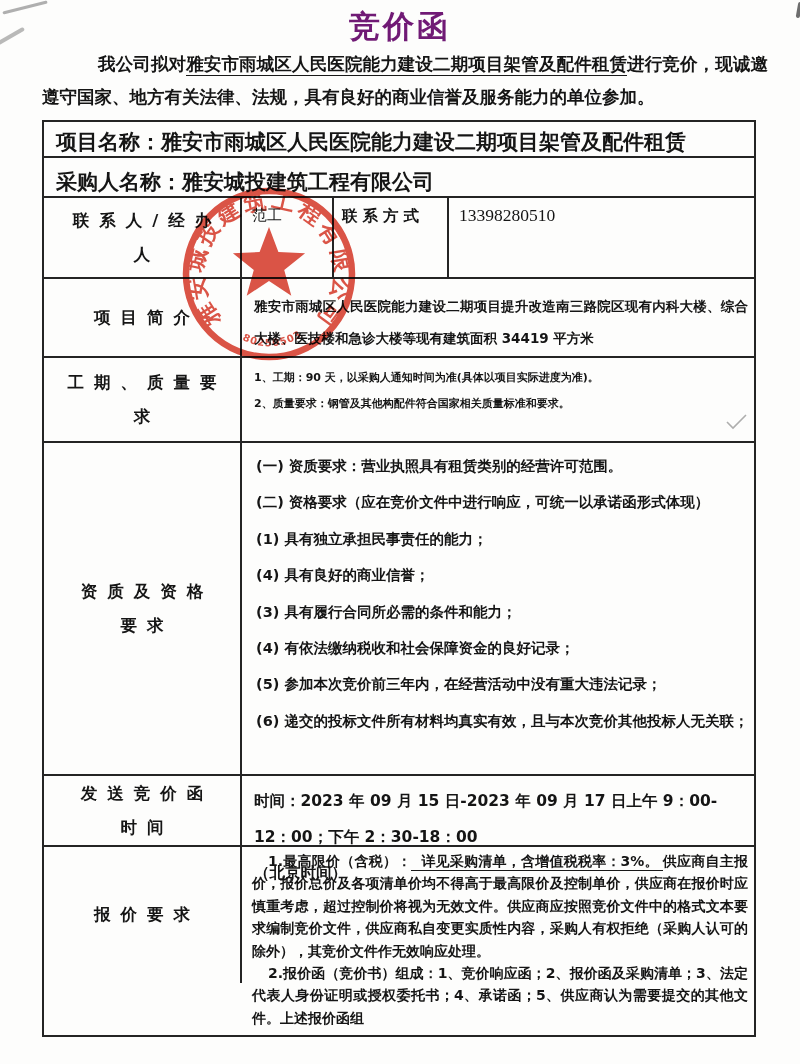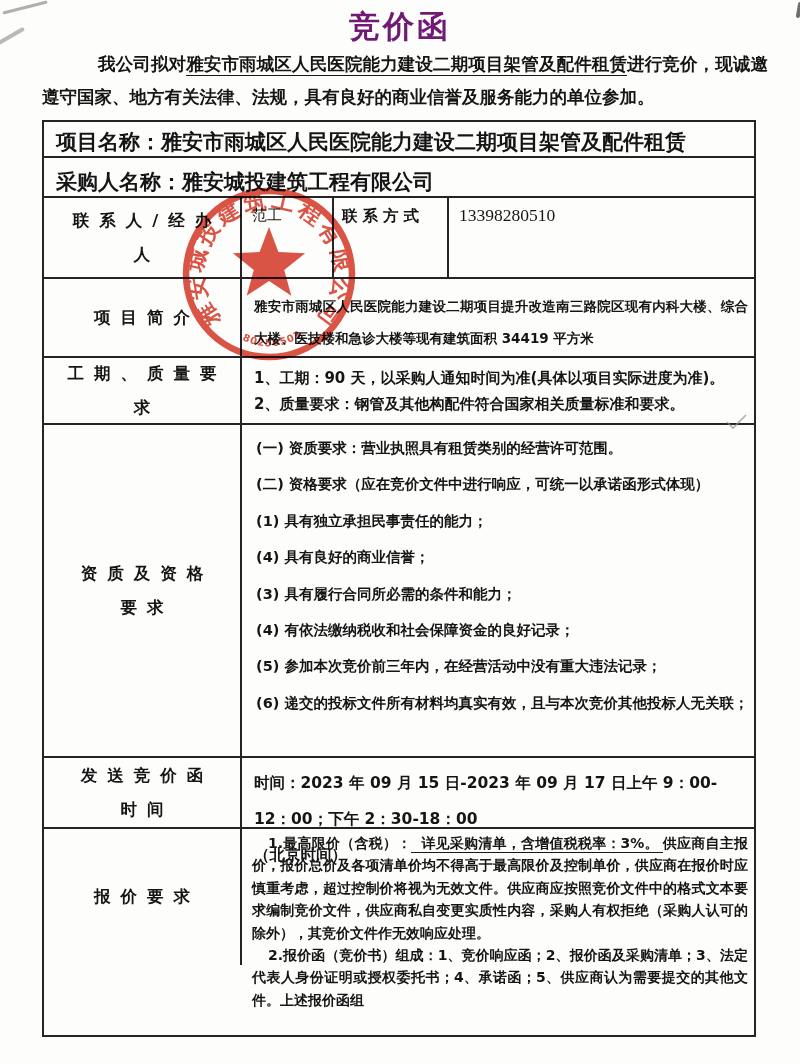--- a/index.html
+++ b/index.html
@@ -16,35 +16,35 @@
   .intro{position:absolute;left:42px;top:48px;width:726px;margin:0;font-size:17.5px;
          font-weight:700;line-height:33px;text-align:justify;text-indent:56px;}
   .u{border-bottom:1.6px solid #181818;padding-bottom:1px;}
 
   
   .doc-table{position:absolute;left:42px;top:120px;width:714px;height:917px;
              border:2px solid #242424;box-sizing:border-box;font-weight:700;}
   .row{display:flex;box-sizing:border-box;border-bottom:2px solid #242424;}
   .row:last-child{border-bottom:none;}
   .r1{height:36px;} .r2{height:40px;} .r3{height:81px;} .r4{height:79px;}
-  .r5{height:78px;} .r6{height:67px;} .r7{height:333px;} .r8{height:71px;} .r9{height:136px;}
+  .r5{height:78px;} .r6{height:85px;} .r7{height:333px;} .r8{height:71px;} .r9{height:136px;}
   .cell{box-sizing:border-box;}
   .vline{border-right:2px solid #242424;}
   .full{flex:1;display:flex;align-items:flex-end;padding-left:12px;font-size:21px;}
   .label{width:198px;flex:0 0 198px;display:flex;flex-direction:column;justify-content:center;
          align-items:center;font-size:16.5px;line-height:34px;}
   .label div{letter-spacing:10px;margin-right:-10px;white-space:nowrap;}
   .content{flex:1;min-width:0;}
   .c-name{width:92px;flex:0 0 92px;padding:8px 0 0 10px;font-size:15px;font-weight:400;}
   .c-phlabel{width:115px;flex:0 0 115px;padding:8px 0 0 8px;font-size:15.5px;letter-spacing:5px;}
   .c-phone{padding:7px 0 0 10px;font-size:17.5px;font-weight:400;
            font-family:"Liberation Serif","DejaVu Serif",serif;}
   .c-brief{padding:11px 6px 0 12px;font-size:13.5px;line-height:32px;text-align:justify;}
   .c-scope{padding:1px 6px 0 10px;font-size:13.5px;text-indent:78px;}
-  .c-period{padding:7px 4px 0 12px;font-size:15px;line-height:26px;}
+  .c-period{padding:7px 4px 0 12px;font-size:11px;line-height:26px;}
   .c-qual{padding:5px 4px 0 14px;font-size:14.5px;}
   .c-qual div{line-height:36.4px;white-space:nowrap;}
   .c-time{padding:7px 4px 0 12px;font-size:15.5px;line-height:36px;}
   .c-quote{padding:3px 6px 0 10px;font-size:14px;line-height:22.4px;text-align:justify;}
   .c-quote p{margin:0;text-indent:16px;}
   .u2{border-bottom:1.5px solid #181818;padding:0 4px 1px 10px;}
 
   .seal{position:absolute;left:180px;top:185px;width:178px;height:178px;
         opacity:.88;mix-blend-mode:multiply;pointer-events:none;}
   .checkmark{position:absolute;left:726px;top:413px;opacity:.7;}

